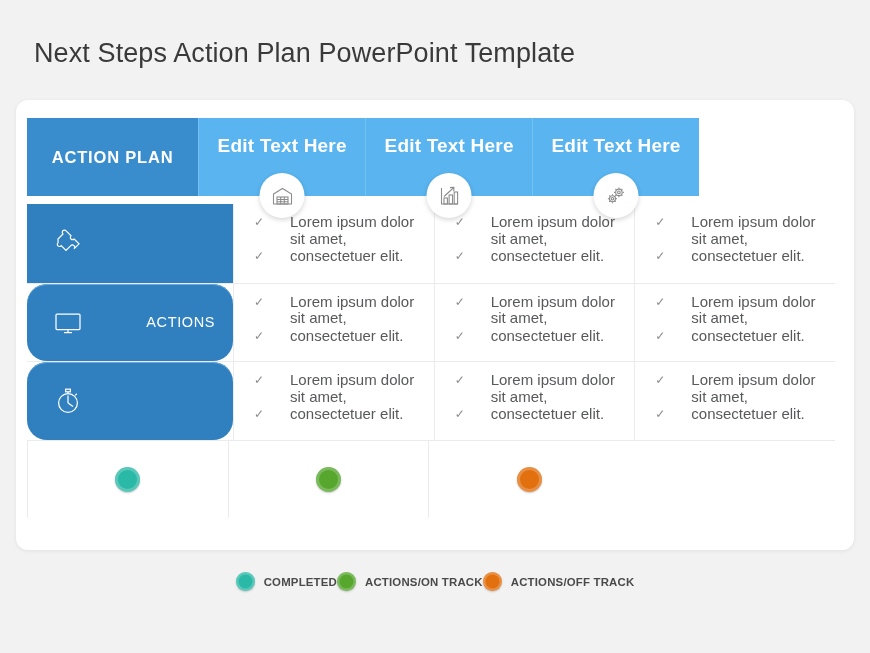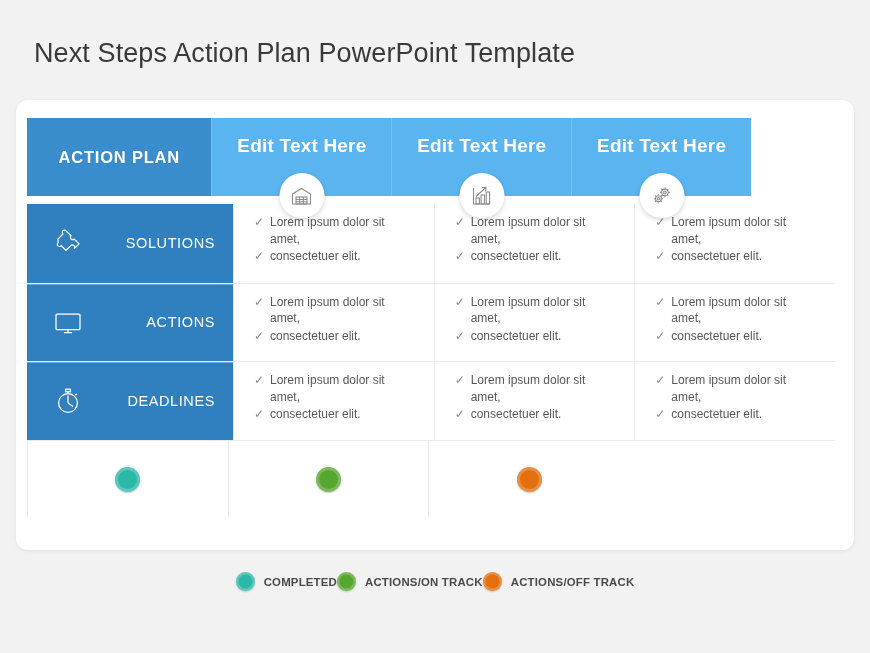--- a/index.html
+++ b/index.html
@@ -30,21 +30,21 @@
     width: 838px; height: 450px;
     background: #ffffff;
     border-radius: 12px;
     box-shadow: 0 1px 4px rgba(0,0,0,0.07);
   }
 
   
   .header-row {
     position: absolute;
     left: 11px; top: 18px;
-    width: 724px; height: 78px;
+    width: 672px; height: 78px;
     display: flex;
   }
   .h-cell {
     position: relative;
     display: flex;
     align-items: center;
     justify-content: center;
   }
   .h-cell.main {
     width: 206px;
@@ -98,21 +98,21 @@
   }
   .t-row + .t-row { border-top: 1px solid #ebebeb; }
 
   .side-cell {
     width: 206px;
     background: #3080c0;
     display: flex;
     align-items: center;
     position: relative;
   }
-  .t-row + .t-row .side-cell { box-shadow: inset 0 1px 0 #6aa8d7; }
+  .t-row + .t-row .side-cell { box-shadow: inset 0 1px 0 #6aa8d7; border-radius: 20px; }
   .side-icon {
     position: absolute;
     left: 22px;
     display: flex;
     align-items: center;
     justify-content: center;
     width: 38px; height: 38px;
   }
   .side-label {
     width: 100%;
@@ -139,23 +139,24 @@
   .check {
     width: 22px;
     flex: 0 0 22px;
     color: #8d8d8d;
     font-size: 12px;
     line-height: 17px;
     text-align: center;
   }
   .btext {
     color: #58595b;
-    font-size: 12px;
+    font-size: 15px;
     line-height: 16.5px;
     max-width: 132px;
+    margin-left: 20px;
   }
 
   .status-cell {
     width: 200.7px;
     border-left: 1px solid #ebebeb;
     display: flex;
     align-items: center;
     justify-content: center;
   }
   .dot {
@@ -260,21 +261,20 @@
       <div class="t-row">
         <div class="side-cell">
           <span class="side-icon">
             <svg width="34" height="34" viewBox="0 0 34 34" fill="none" stroke="#ffffff" stroke-width="1.2">
               <path d="M7 13 L12 8 a2.2 2.2 0 1 1 3.1 -3.1 L20 9.8
                        a2.2 2.2 0 1 0 3.2 3.2 L28 17.8 L23 22.8
                        a2.2 2.2 0 1 0 -3.2 -3.2 L15 24.5 L10.2 19.7
                        a2.2 2.2 0 1 1 -3.1 -3.1 Z"></path>
             </svg>
           </span>
-          <span class="side-label">SOLUTIONS</span>
         </div>
         <div class="data-cell">
           <div class="bullet">
             <span class="check">✓</span>
             <span class="btext">Lorem ipsum dolor sit amet,</span>
           </div>
           <div class="bullet">
             <span class="check">✓</span>
             <span class="btext">consectetuer elit.</span>
           </div>
@@ -349,21 +349,20 @@
           <span class="side-icon">
             <svg width="34" height="34" viewBox="0 0 34 34" fill="none" stroke="#ffffff" stroke-width="1.25">
               <circle cx="17" cy="19" r="9.4"></circle>
               <path d="M17 19 L17 11.5"></path>
               <path d="M17 19 L22 22.5"></path>
               <rect x="14.6" y="5.2" width="4.8" height="2.6"></rect>
               <line x1="17" y1="7.8" x2="17" y2="9.6"></line>
               <line x1="24.2" y1="11.4" x2="25.8" y2="9.8"></line>
             </svg>
           </span>
-          <span class="side-label">DEADLINES</span>
         </div>
         <div class="data-cell">
           <div class="bullet">
             <span class="check">✓</span>
             <span class="btext">Lorem ipsum dolor sit amet,</span>
           </div>
           <div class="bullet">
             <span class="check">✓</span>
             <span class="btext">consectetuer elit.</span>
           </div>

